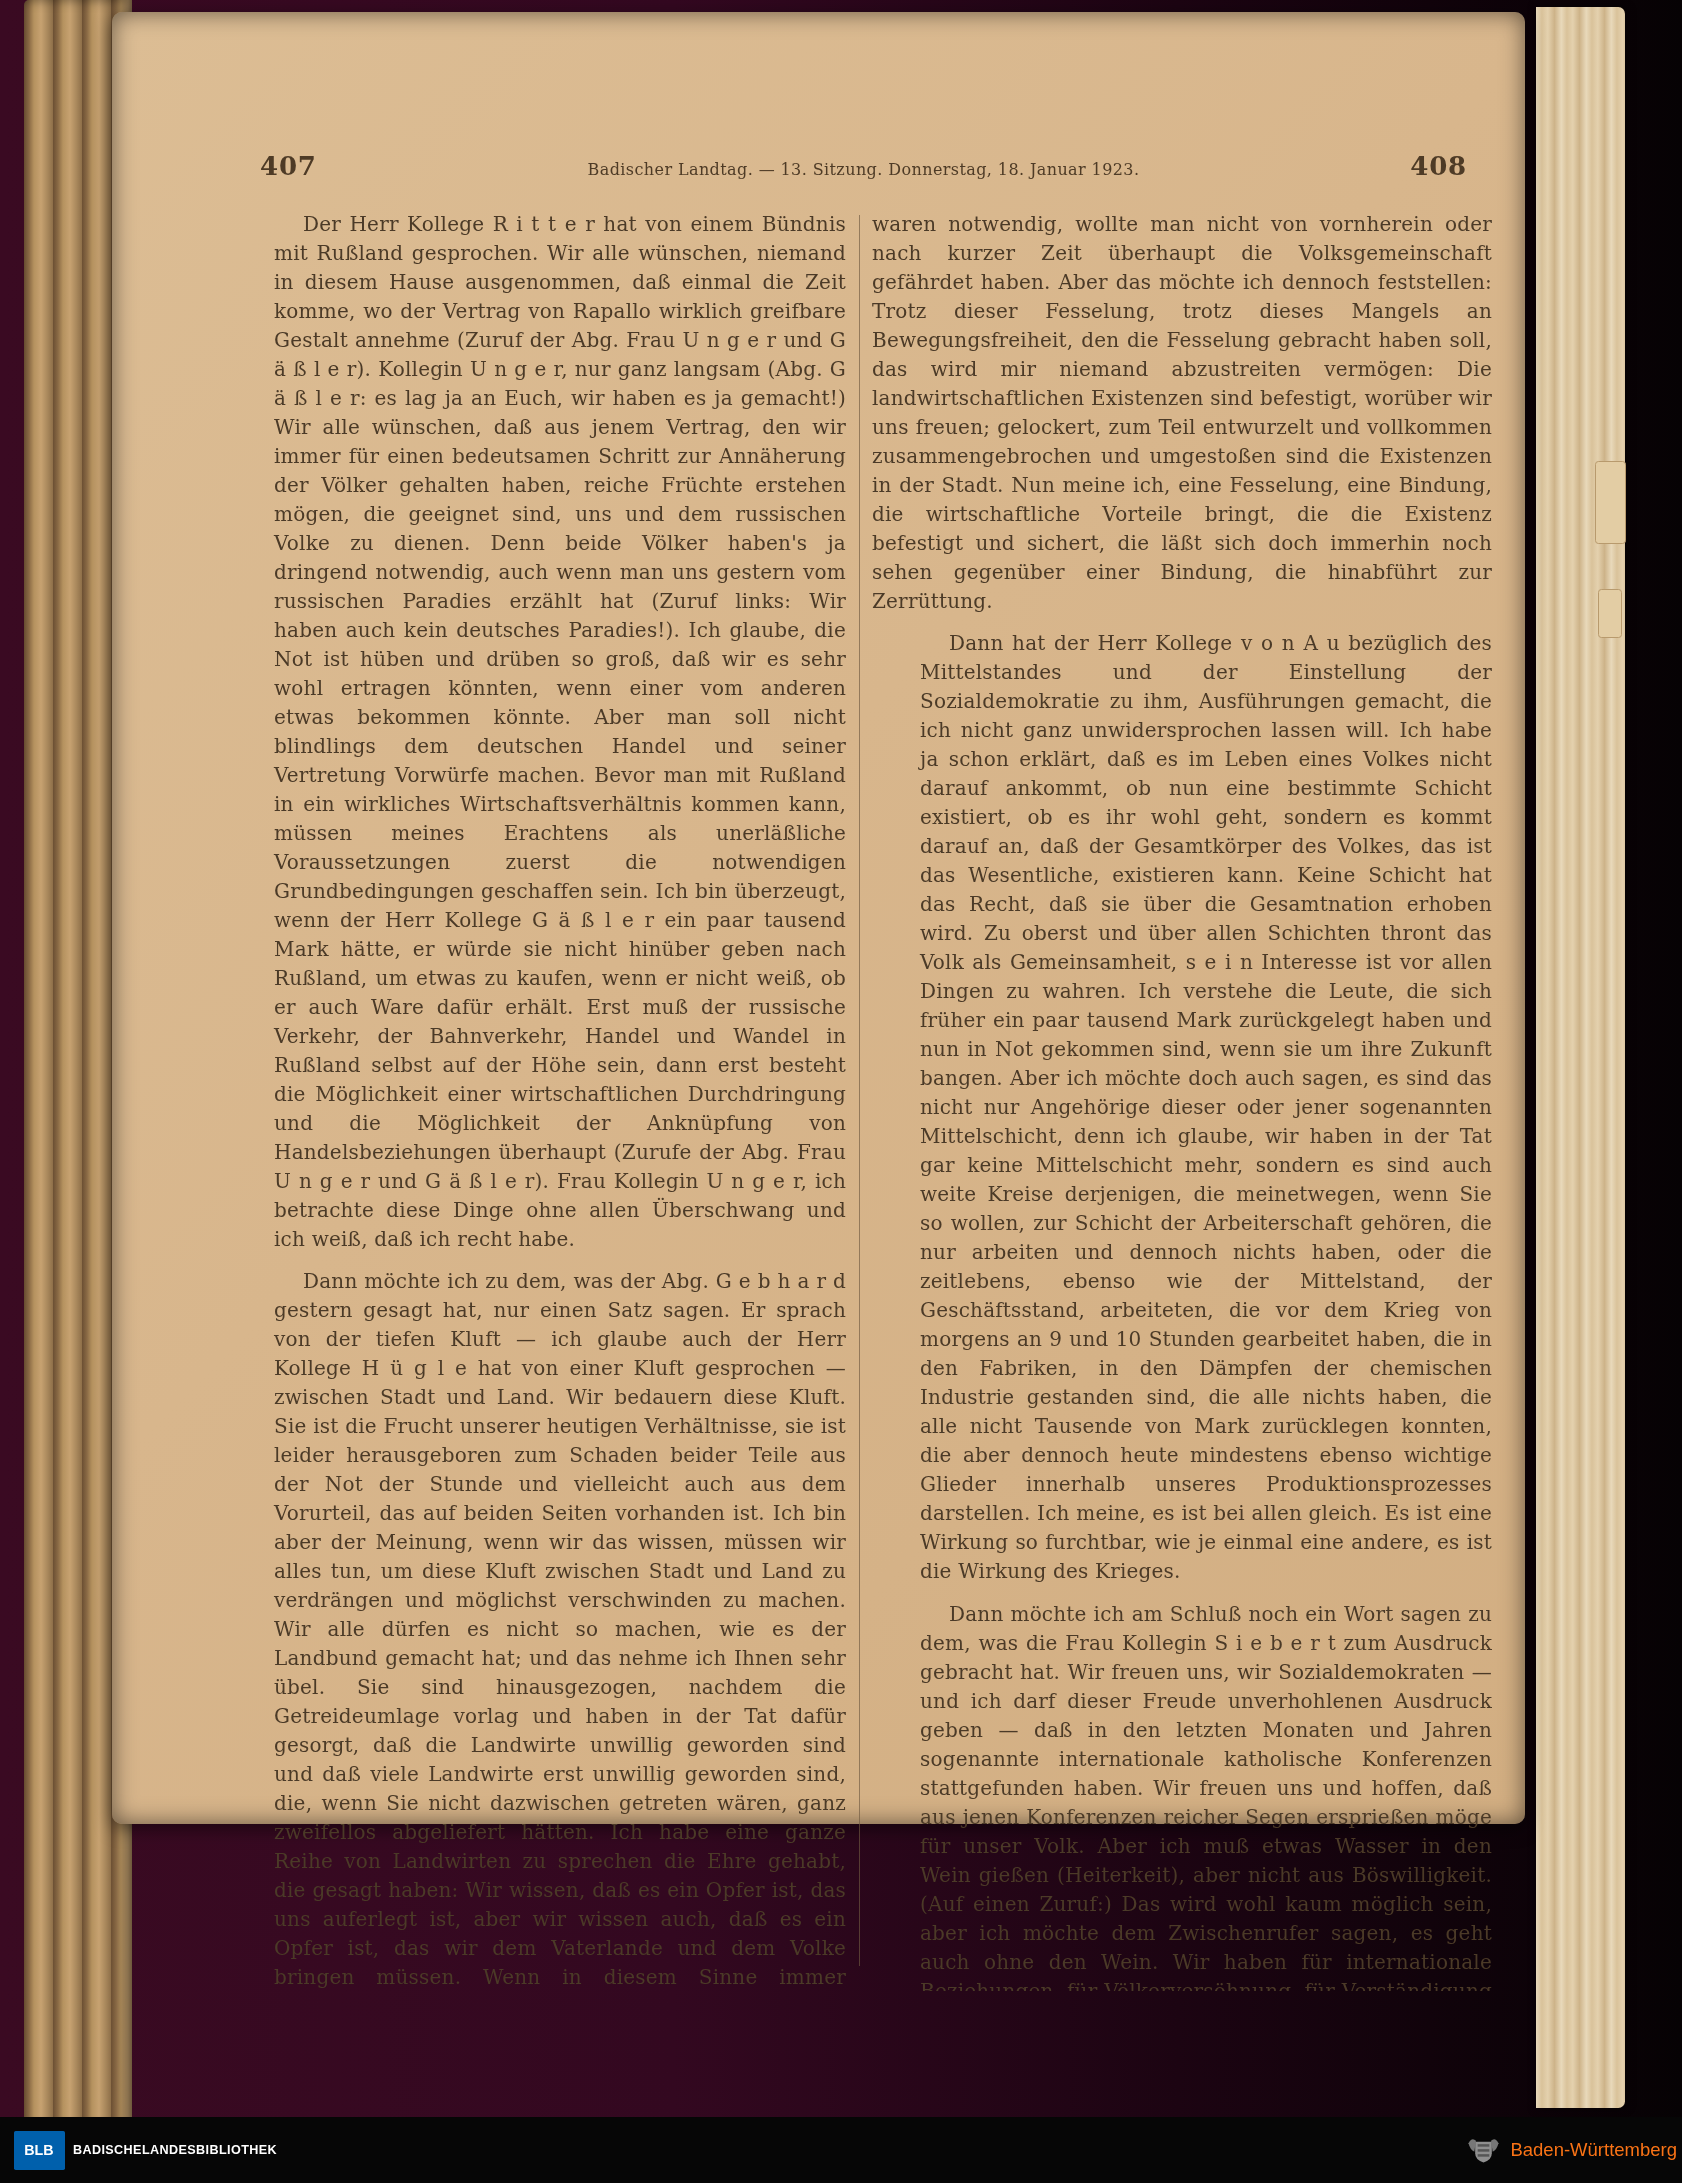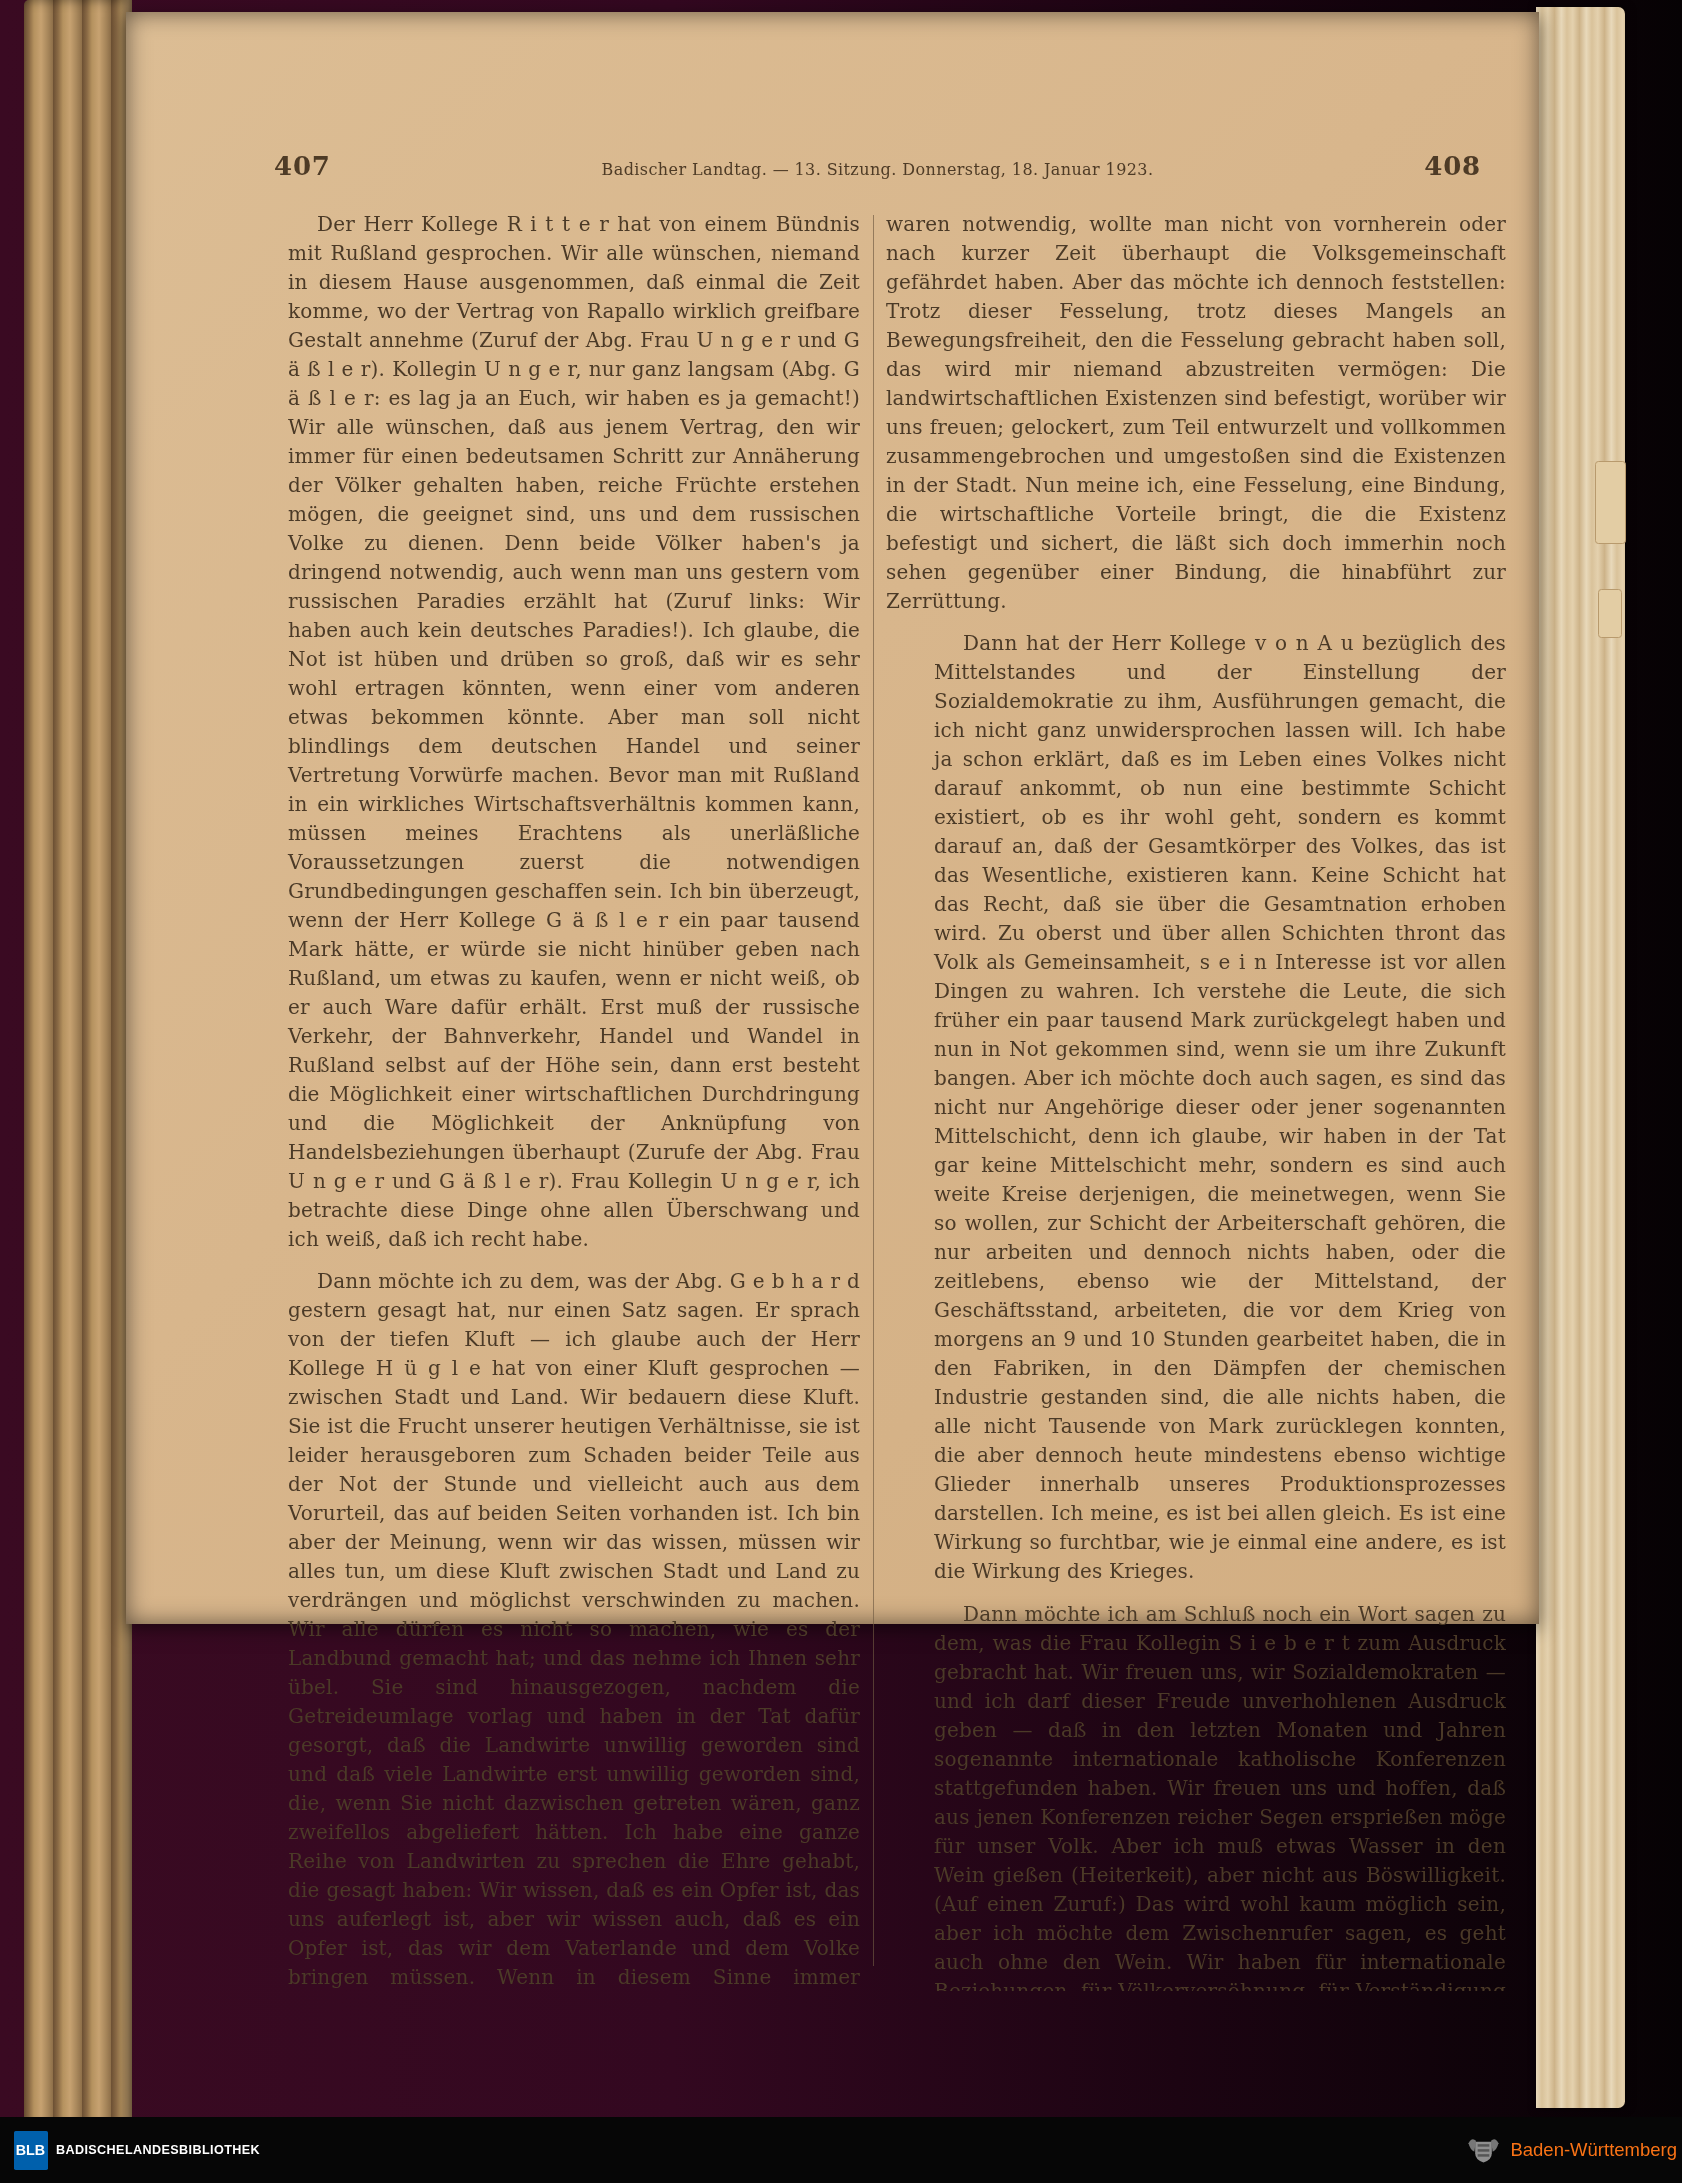--- a/index.html
+++ b/index.html
@@ -24,24 +24,24 @@
     border-radius:0 6.7px 6.7px 0;
     box-shadow:1.7px 0 8.4px rgba(0,0,0,.6);
   }
   .edge-tab{
     position:absolute;background:#e3cda4;border:0.8px solid #b89a6d;border-radius:3.4px;
   }
   .edge-tab.t1{left:1595px;top:461px;width:29px;height:81px;}
   .edge-tab.t2{left:1598px;top:589px;width:22px;height:47px;}
   
   .page{
-    position:absolute;left:126px;top:11.8px;width:1413px;height:1612px;
+    position:absolute;left:112px;top:11.8px;width:1413px;height:1812px;
     background:linear-gradient(135deg,#dcbd94 0%,#d8b68c 45%,#d2ae82 100%);
     box-shadow:0 0 23.5px rgba(0,0,0,.55) inset, 0 5px 17px rgba(0,0,0,.5);
-    border-radius:0;
+    border-radius:10px;
   }
   .page-header{
     position:absolute;left:114px;top:139px;width:1266px;
     display:flex;align-items:baseline;color:#4e3b26;
   }
   .pagenum{font-weight:bold;font-size:26px;letter-spacing:0.8px;}
   .pagenum.left{margin-left:34px;}
   .pagenum.right{margin-right:25px;}
   .running-title{flex:1;text-align:center;font-size:16px;letter-spacing:0.4px;}
   .columns{
@@ -56,21 +56,21 @@
   }
   .para.indent{text-indent:29px;margin-left:48px;}
   
   .footer-bar{
     position:absolute;left:0;bottom:0;width:1682px;height:66px;background:#060606;
     display:flex;align-items:center;justify-content:space-between;
     font-family:"Liberation Sans",sans-serif;
   }
   .footer-left{display:flex;align-items:center;margin-left:13.5px;}
   .blb-logo{
-    width:34px;height:39px;background:#0060ac;color:#fff;font-weight:bold;
+    width:51px;height:39px;background:#0060ac;color:#fff;font-weight:bold;
     font-size:14.3px;display:flex;align-items:center;justify-content:center;border-radius:1.7px;
   }
   .blb-text{display:flex;margin-left:8.4px;color:#fff;
     font-size:12.6px;font-weight:bold;letter-spacing:0.4px;line-height:16px;}
   .footer-right{display:flex;align-items:center;margin-right:5px;}
   .bw-logo{display:inline-flex;margin-right:8.4px;}
   .bw-text{color:#f97316;font-size:18.5px;}
 </style>
 </head>
 <body>

